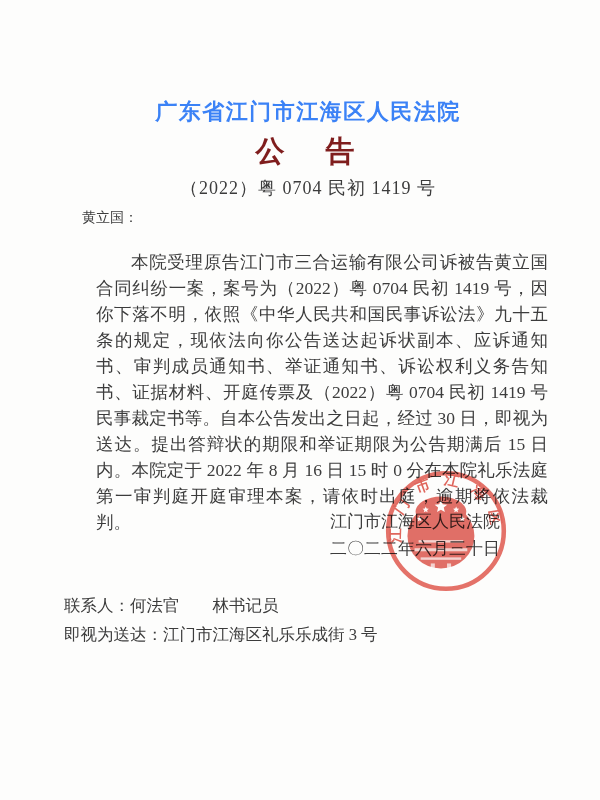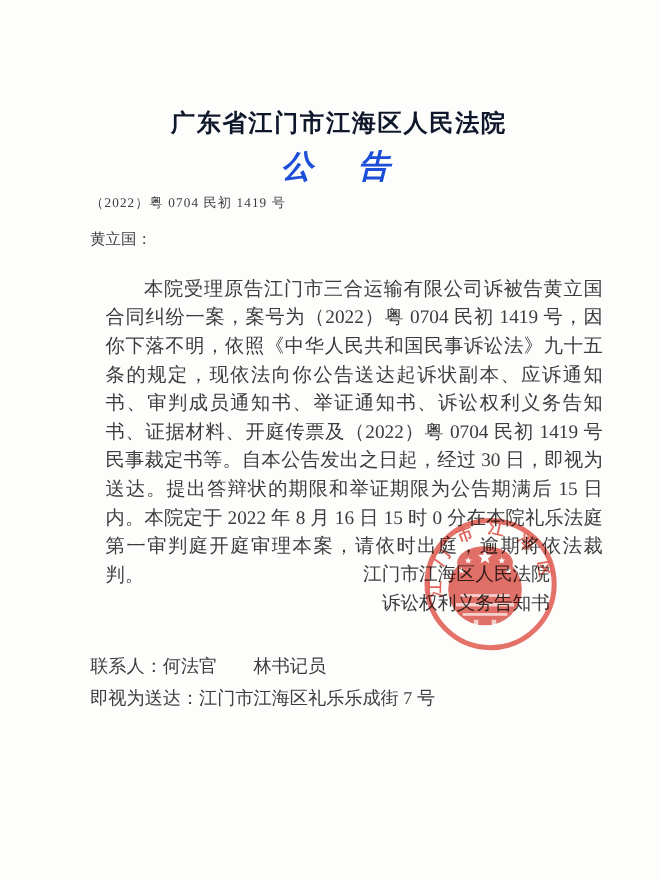--- a/index.html
+++ b/index.html
@@ -4,41 +4,41 @@
 <style>
   html,body { margin:0; padding:0; background:#e8e8e8; }
   .page {
     position:relative; width:600px; height:800px; margin:0 auto;
     background:#fdfdfc; overflow:hidden;
     font-family:"Liberation Serif","DejaVu Serif",serif;
     color:#3c3c3c;
   }
   .court-name {
     position:absolute; top:97px; left:82px; width:452px; margin:0;
-    text-align:center; font-size:22px; font-weight:700; letter-spacing:1.5px; color:#0f172a;
+    text-align:center; font-size:22px; font-weight:700; letter-spacing:1.5px; color:#3b82f6;
   }
   .notice-title {
     position:absolute; top:132px; left:82px; width:452px; margin:0;
-    text-align:center; font-size:29px; font-weight:700; letter-spacing:6px; color:#1d4ed8;font-style:italic;
+    text-align:center; font-size:29px; font-weight:700; letter-spacing:6px; color:#7f1d1d;
   }
   .case-no {
     position:absolute; top:176px; left:82px; width:452px;
-    text-align:left; font-size:12px; letter-spacing:1px;
+    text-align:center; font-size:18px; letter-spacing:1px;
   }
   .addressee { position:absolute; top:209px; left:82px; font-size:14px; }
   .body-text {
     position:absolute; top:235px; left:82px; width:452px; margin:14px;
     font-size:17.5px; line-height:26px; text-align:justify; text-indent:2em;
   }
   .closing { position:absolute; top:477px; left:82px; font-size:17.5px; text-indent:2em; }
   .signature {
     position:absolute; top:508px; right:100px;
     text-align:right; font-size:17px; line-height:27px;
   }
-  .contacts { position:absolute; top:592px; left:82px; font-size:16.5px; line-height:28.6px; }
+  .contacts { position:absolute; top:592px; left:64px; font-size:16.5px; line-height:28.6px; }
   .contact-row { white-space:pre-wrap; }
   .seal {
     position:absolute; left:374px; top:459px; width:144px; height:144px;
     mix-blend-mode:multiply; opacity:0.88;
   }
   .seal text { font-family:"Liberation Serif","DejaVu Serif",serif; font-weight:700; }
 </style>
 </head>
 <body>
 
@@ -50,21 +50,21 @@
 
   <div class="case-no">（2022）粤 0704 民初 1419 号</div>
 
   <div class="addressee">黄立国：</div>
 
   <p class="body-text">本院受理原告江门市三合运输有限公司诉被告黄立国合同纠纷一案，案号为（2022）粤 0704 民初 1419 号，因你下落不明，依照《中华人民共和国民事诉讼法》九十五条的规定，现依法向你公告送达起诉状副本、应诉通知书、审判成员通知书、举证通知书、诉讼权利义务告知书、证据材料、开庭传票及（2022）粤 0704 民初 1419 号民事裁定书等。自本公告发出之日起，经过 30 日，即视为送达。提出答辩状的期限和举证期限为公告期满后 15 日内。本院定于 2022 年 8 月 16 日 15 时 0 分在本院礼乐法庭第一审判庭开庭审理本案，请依时出庭，逾期将依法裁判。</p>
 
 
   <div class="signature">
     <div>江门市江海区人民法院</div>
-    <div>诉讼权利义务告知书</div>
+    <div>二〇二二年六月三十日</div>
   </div>
 
   <svg class="seal" viewBox="0 0 142 142" aria-hidden="true">
     <circle cx="71" cy="71" r="57" fill="none" stroke="#e0564b" stroke-width="4.5" opacity="0.95"></circle>
     <path id="sealTextArc" d="M 27.5,82.6 A 45,45 0 1 1 114.5,82.6" fill="none"></path>
     <text font-size="14.5" fill="#dd5247" letter-spacing="12">
       <textPath href="#sealTextArc">江门市江海区人民法院</textPath>
     </text>
     <g fill="#dc4f44" opacity="0.92">
       <ellipse cx="66" cy="76" rx="33" ry="32"></ellipse>
@@ -81,16 +81,16 @@
         <rect x="40" y="88" width="52" height="3"></rect>
         <rect x="46" y="97" width="40" height="2.4"></rect>
         <rect x="56" y="103" width="4" height="5"></rect>
         <rect x="72" y="103" width="4" height="5"></rect>
       </g>
     </g>
   </svg>
 
   <div class="contacts">
     <div class="contact-row"><span>联系人：</span><span>何法官　　林书记员</span></div>
-    <div class="contact-row"><span>即视为送达：</span><span>江门市江海区礼乐乐成街 7 号</span></div>
+    <div class="contact-row"><span>即视为送达：</span><span>江门市江海区礼乐乐成街 3 号</span></div>
   </div>
 
 </div>
 
 </body></html>

